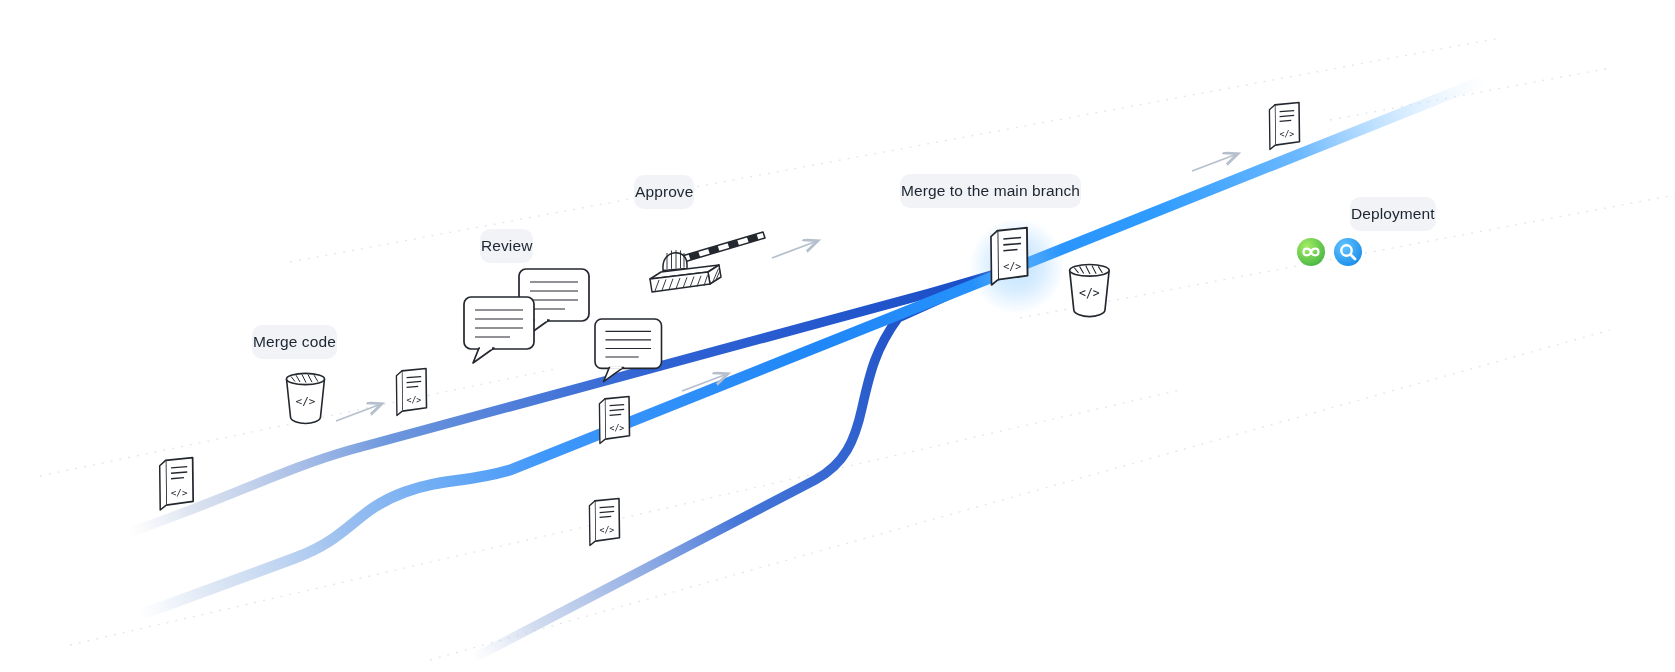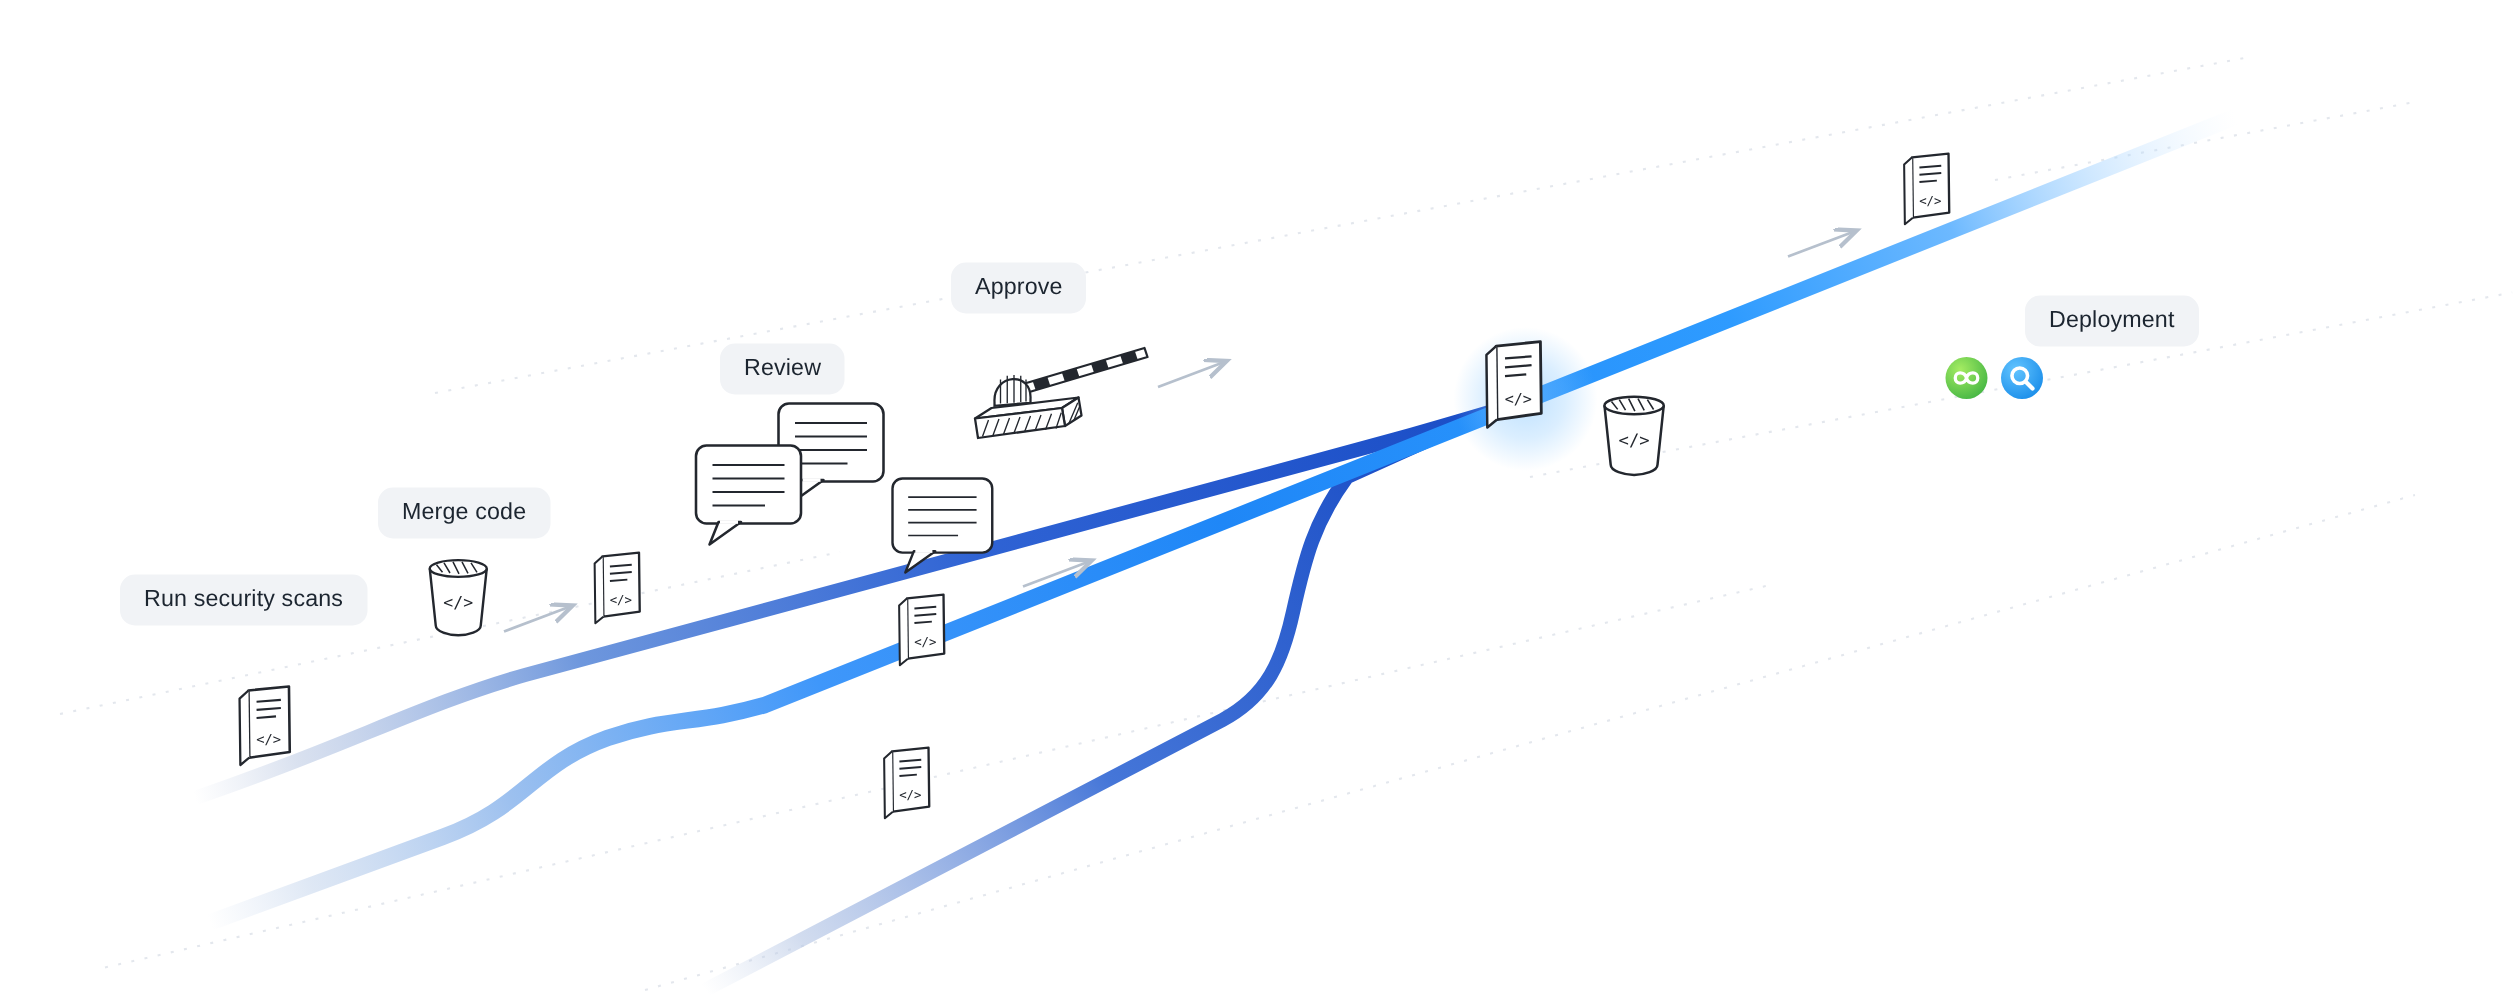--- a/index.html
+++ b/index.html
@@ -3,21 +3,21 @@
 <meta charset="utf-8">
 <style>
   html,body{margin:0;padding:0;background:#fff;}
   .stage{
     position:relative;width:1675px;height:672px;background:#ffffff;
     overflow:hidden;font-family:"Liberation Sans",sans-serif;
   }
   .stage svg{position:absolute;left:0;top:0;}
   .pill{
     position:absolute;background:#f1f3f6;color:#1c2530;
-    font-size:15.5px;line-height:1;padding:9px 16px;border-radius:10px;
+    font-size:15.5px;line-height:1;padding:9px 1px;border-radius:10px;
     white-space:nowrap;letter-spacing:.1px;
   }
 </style>
 </head>
 <body>
 
 <div class="stage">
 
   <svg width="1675" height="672" viewBox="0 0 1675 672">
     <defs>
@@ -146,19 +146,19 @@
       <circle cx="14" cy="14" r="14" fill="url(#gGreen)"></circle>
       <path d="M6.5,14 C6.5,9.5 12.7,9.5 14,14 C15.3,18.5 21.5,18.5 21.5,14 C21.5,9.5 15.3,9.5 14,14 C12.7,18.5 6.5,18.5 6.5,14 Z" fill="none" stroke="#ffffff" stroke-width="2.2"></path>
     </g>
     <g transform="translate(1334,238)">
       <circle cx="14" cy="14" r="14" fill="url(#gBlue)"></circle>
       <circle cx="12.5" cy="12.5" r="5.2" fill="none" stroke="#ffffff" stroke-width="2.4"></circle>
       <line x1="16.5" y1="16.5" x2="21" y2="21" stroke="#ffffff" stroke-width="2.8" stroke-linecap="round"></line>
     </g>
   </svg>
 
-  <div class="pill" style="left:80px;top:383px">Run security scans</div>
   <div class="pill" style="left:252px;top:325px">Merge code</div>
   <div class="pill" style="left:480px;top:229px">Review</div>
   <div class="pill" style="left:634px;top:175px">Approve</div>
+  <div class="pill" style="left:900px;top:174px">Merge to the main branch</div>
   <div class="pill" style="left:1350px;top:197px">Deployment</div>
 
 </div>
 
 </body></html>

